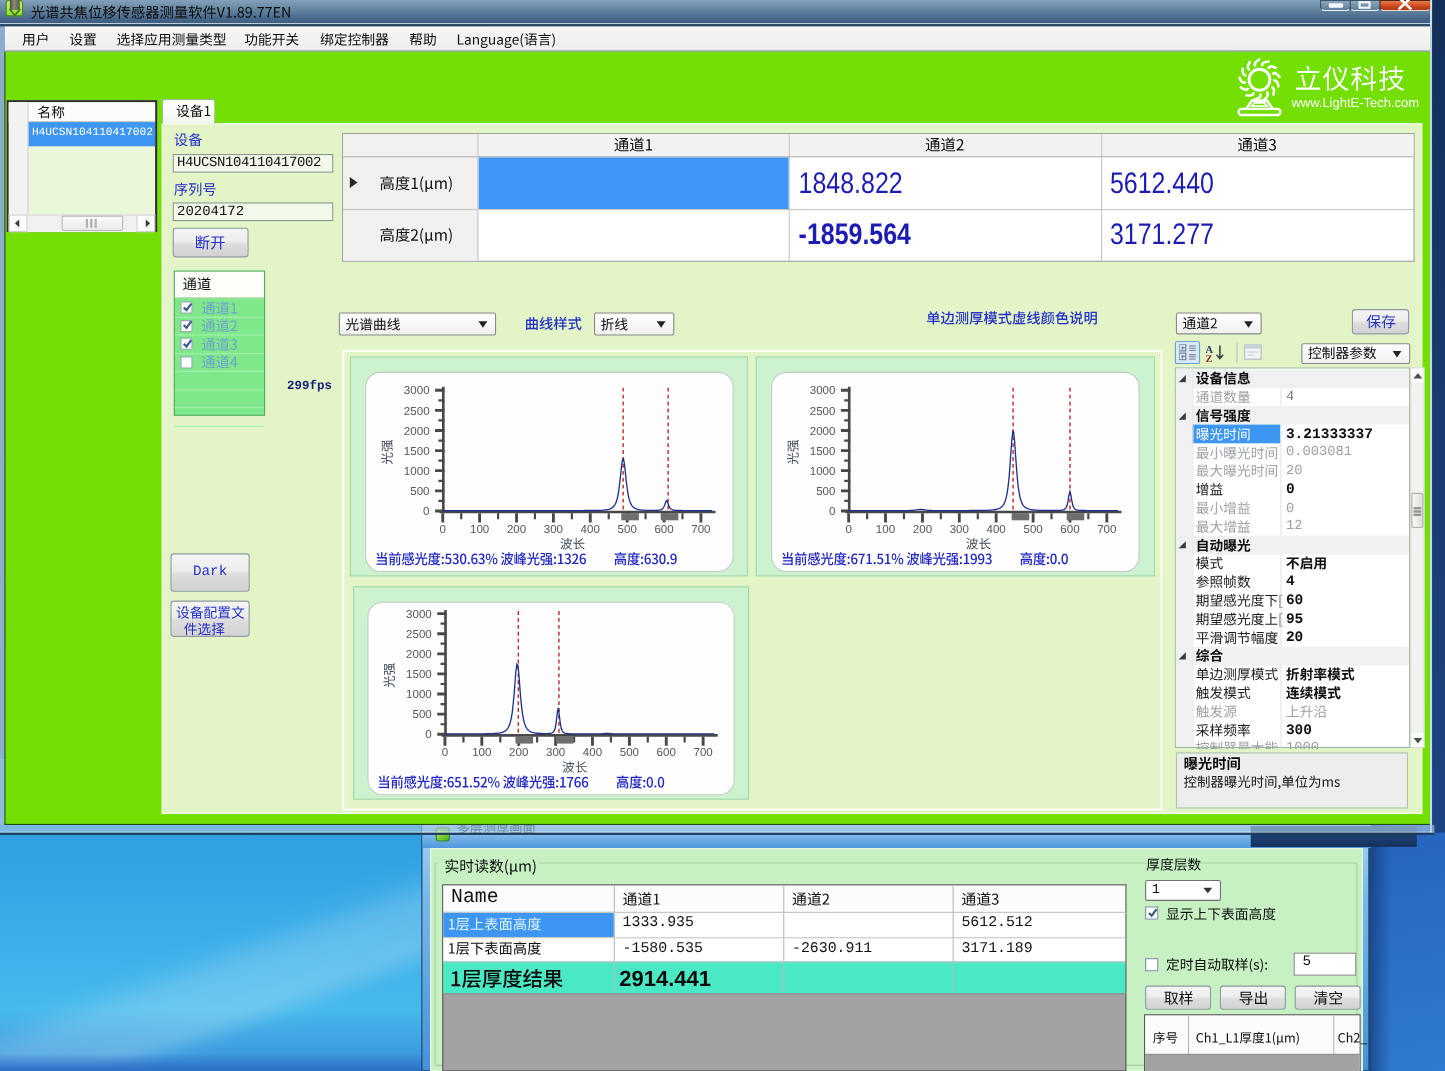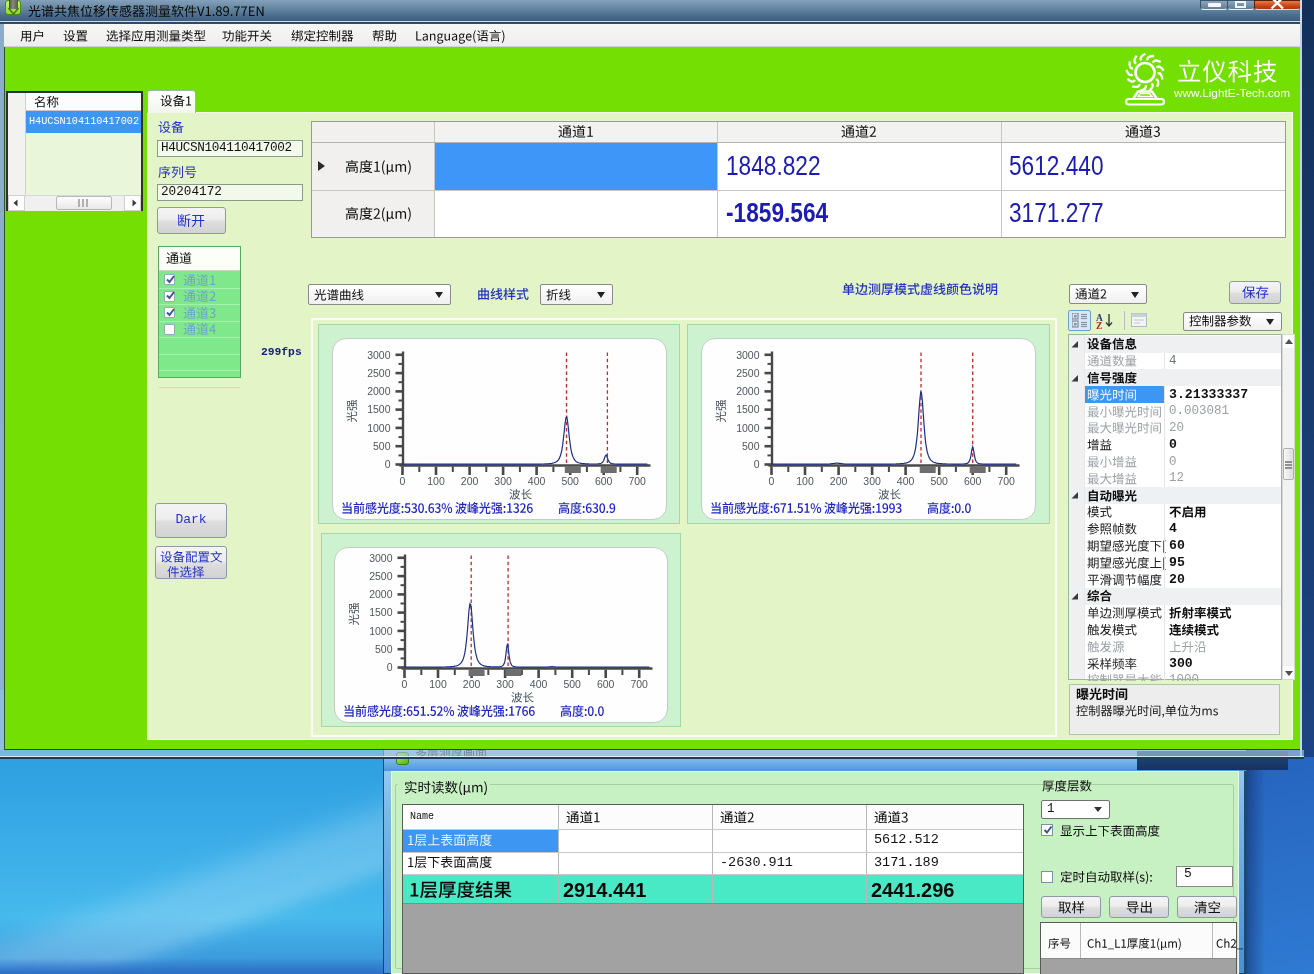--- a/index.html
+++ b/index.html
@@ -263,21 +263,21 @@
     <div style="position:absolute;left:403px;top:829px;width:620px;height:45px;background:#ffffff;"></div>
     <div style="position:absolute;left:403px;top:829px;width:155px;height:22.5px;background:#3d96f2;"></div>
     <div style="position:absolute;left:403px;top:874px;width:620px;height:29px;background:#4ae9c6;"></div>
     <div style="position:absolute;left:558px;top:805px;width:1px;height:98px;background:#b8b8b8;"></div>
     <div style="position:absolute;left:712px;top:805px;width:1px;height:98px;background:#b8b8b8;"></div>
     <div style="position:absolute;left:866px;top:805px;width:1px;height:98px;background:#b8b8b8;"></div>
     <div style="position:absolute;left:403px;top:829px;width:620px;height:1px;background:#c8c8c8;"></div>
     <div style="position:absolute;left:403px;top:851.5px;width:620px;height:1px;background:#c8c8c8;"></div>
     <div style="position:absolute;left:403px;top:874px;width:620px;height:1px;background:#c8c8c8;"></div>
     <div style="position:absolute;left:403px;top:903px;width:620px;height:1px;background:#8a8a8a;"></div>
-    <div style="position:absolute;left:410px;top:808.225px;width:400px;height:17.55px;line-height:17.55px;font-family:'Liberation Mono',monospace;font-weight:400;font-size:10px;color:#111;text-align:left;white-space:pre">Name</div>
+    <div style="position:absolute;left:410px;top:808.225px;width:400px;height:17.55px;line-height:17.55px;font-family:'Liberation Mono',monospace;font-weight:400;font-size:18px;color:#111;text-align:left;white-space:pre">Name</div>
     <div style="position:absolute;left:566.0px;top:810.7px;width:34.5px;height:15.1px">
       <svg width="34.5" height="15.1" style="position:absolute;left:0;top:0;overflow:visible">
         <g fill="#111" transform="translate(0,11.34) scale(0.01350,-0.01350)">
           <use href="#g14" x="0"></use>
           <use href="#g15" x="1000"></use>
           <use href="#g16" x="2000"></use>
         </g>
       </svg>
     </div>
     <div style="position:absolute;left:720.0px;top:810.7px;width:34.5px;height:15.1px">
@@ -304,50 +304,51 @@
           <use href="#g16" x="0"></use>
           <use href="#g1" x="555"></use>
           <use href="#g19" x="1555"></use>
           <use href="#g20" x="2555"></use>
           <use href="#g5" x="3555"></use>
           <use href="#g21" x="4555"></use>
           <use href="#g22" x="5555"></use>
         </g>
       </svg>
     </div>
+    <div style="position:absolute;left:566px;top:831.225px;width:400px;height:17.55px;line-height:17.55px;font-family:'Liberation Mono',monospace;font-weight:400;font-size:13.5px;color:#111;text-align:left;white-space:pre">1333.935</div>
     <div style="position:absolute;left:874px;top:831.225px;width:400px;height:17.55px;line-height:17.55px;font-family:'Liberation Mono',monospace;font-weight:400;font-size:13.5px;color:#111;text-align:left;white-space:pre">5612.512</div>
     <div style="position:absolute;left:407.0px;top:856.4px;width:85.2px;height:14.6px">
       <svg width="85.2" height="14.6" style="position:absolute;left:0;top:0;overflow:visible">
         <g fill="#111" transform="translate(0,10.92) scale(0.01300,-0.01300)">
           <use href="#g16" x="0"></use>
           <use href="#g1" x="555"></use>
           <use href="#g23" x="1555"></use>
           <use href="#g20" x="2555"></use>
           <use href="#g5" x="3555"></use>
           <use href="#g21" x="4555"></use>
           <use href="#g22" x="5555"></use>
         </g>
       </svg>
     </div>
+    <div style="position:absolute;left:566px;top:853.725px;width:400px;height:17.55px;line-height:17.55px;font-family:'Liberation Mono',monospace;font-weight:400;font-size:13.5px;color:#111;text-align:left;white-space:pre">-1580.535</div>
     <div style="position:absolute;left:720px;top:853.725px;width:400px;height:17.55px;line-height:17.55px;font-family:'Liberation Mono',monospace;font-weight:400;font-size:13.5px;color:#111;text-align:left;white-space:pre">-2630.911</div>
     <div style="position:absolute;left:874px;top:853.725px;width:400px;height:17.55px;line-height:17.55px;font-family:'Liberation Mono',monospace;font-weight:400;font-size:13.5px;color:#111;text-align:left;white-space:pre">3171.189</div>
     <div style="position:absolute;left:409.0px;top:881.3px;width:103.0px;height:20.7px">
       <svg width="103.0" height="20.7" style="position:absolute;left:0;top:0;overflow:visible">
         <g fill="#0a0a0a" transform="translate(0,15.54) scale(0.01850,-0.01850)">
           <use href="#g24" x="0"></use>
           <use href="#g25" x="570"></use>
           <use href="#g26" x="1570"></use>
           <use href="#g27" x="2570"></use>
           <use href="#g28" x="3570"></use>
           <use href="#g29" x="4570"></use>
         </g>
       </svg>
     </div>
     <div style="position:absolute;left:563px;top:877px;width:400px;height:26px;line-height:26px;font-family:'Liberation Sans',sans-serif;font-weight:700;font-size:20px;color:#0a0a0a;text-align:left;white-space:pre">2914.441</div>
-    <div style="position:absolute;left:871px;top:877px;width:400px;height:26px;line-height:26px;font-family:'Liberation Sans',sans-serif;font-weight:700;font-size:20px;color:#0a0a0a;text-align:left;white-space:pre">2441.296</div>
     <div style="position:absolute;left:1042.0px;top:780.1px;width:50.0px;height:14.0px">
       <svg width="50.0" height="14.0" style="position:absolute;left:0;top:0;overflow:visible">
         <g fill="#101010" transform="translate(0,10.50) scale(0.01250,-0.01250)">
           <use href="#g3" x="0"></use>
           <use href="#g22" x="1000"></use>
           <use href="#g1" x="2000"></use>
           <use href="#g9" x="3000"></use>
         </g>
       </svg>
     </div>

